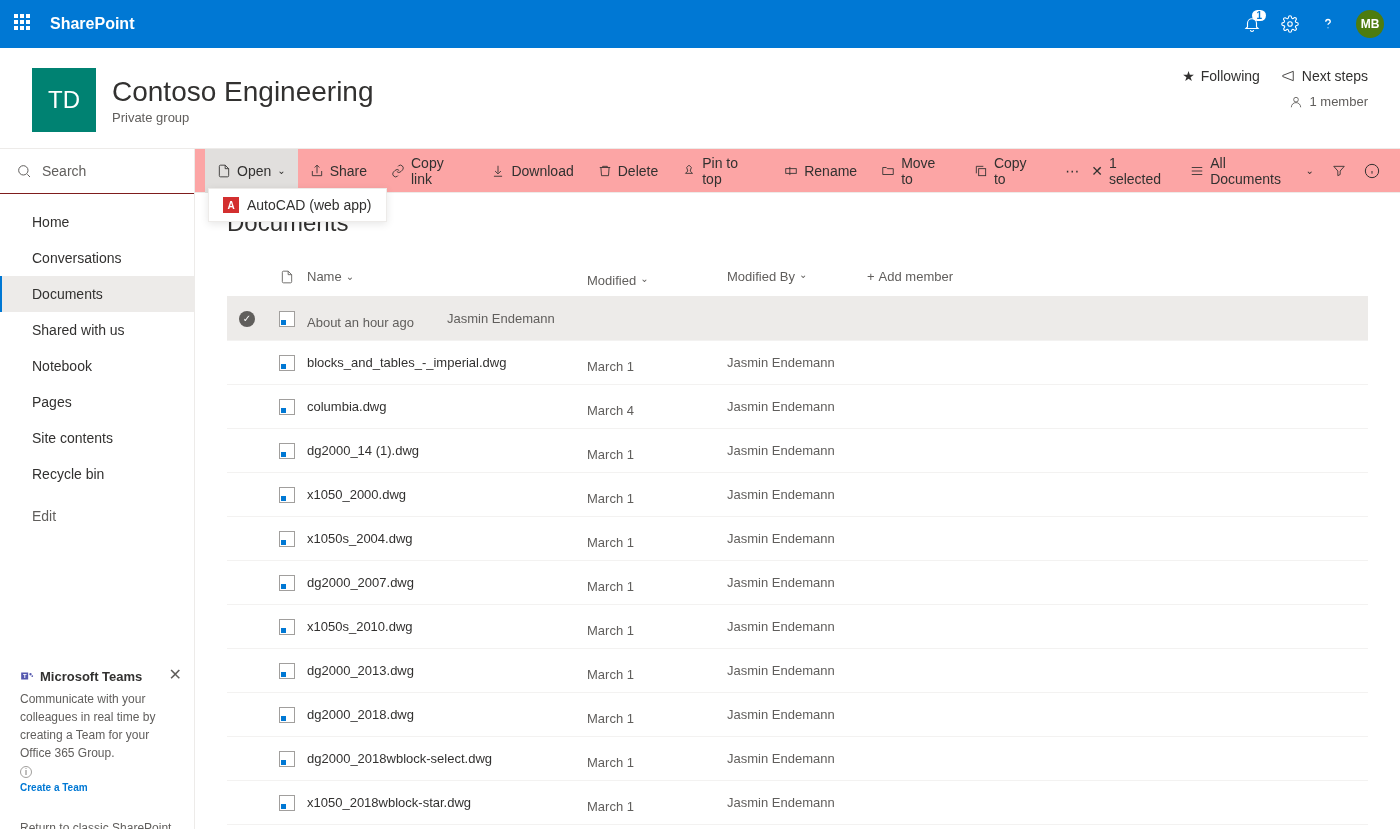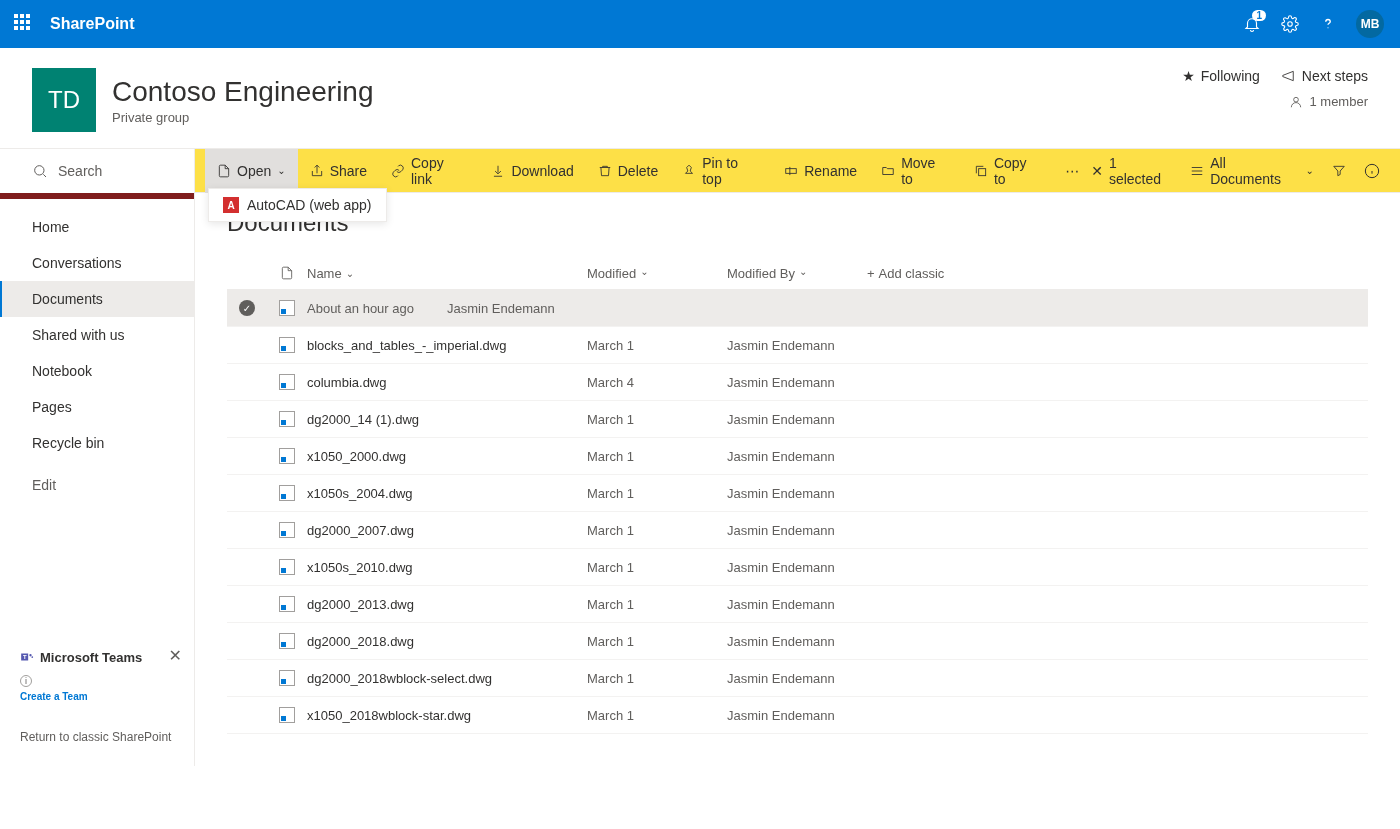--- a/index.html
+++ b/index.html
@@ -7,66 +7,66 @@
 
 
 .topbar { height: 48px; background: #0078d4; color: #fff; display: flex; align-items: center; justify-content: space-between; padding: 0 8px; }
 .topbar-left { display: flex; align-items: center; gap: 16px; justify-content: space-between; }
 .waffle { width: 20px; height: 20px; display: grid; grid-template-columns: repeat(3, 4px); grid-template-rows: repeat(3, 4px); gap: 2px; cursor: pointer; margin-left: 6px; }
 .waffle span { background: #fff; }
 .product { font-size: 16px; font-weight: 600; }
 .topbar-right { display: flex; align-items: center; gap: 18px; padding-right: 8px; }
 .topicon { width: 20px; height: 20px; cursor: pointer; position: relative; display: flex; align-items: center; justify-content: center; }
 .badge { position: absolute; top: -4px; right: -4px; background: #fff; color: #0078d4; border-radius: 8px; font-size: 10px; padding: 0 4px; font-weight: 600; }
-.avatar-top { width: 28px; height: 28px; border-radius: 50%; background: #0369a1; color: #fff; display: flex; align-items: center; justify-content: center; font-size: 12px; font-weight: 600; cursor: pointer; }
+.avatar-top { width: 28px; height: 28px; border-radius: 50%; background: #4d7c0f; color: #fff; display: flex; align-items: center; justify-content: center; font-size: 12px; font-weight: 600; cursor: pointer; }
 
 
 .siteheader { display: flex; align-items: flex-start; justify-content: space-between; padding: 20px 32px 16px 32px; border-bottom: 1px solid #edebe9; }
 .siteheader-left { display: flex; align-items: center; gap: 16px; }
 .site-avatar { width: 64px; height: 64px; background: #008272; color: #fff; font-size: 24px; display: flex; align-items: center; justify-content: center; }
 .site-title { font-size: 28px; font-weight: 300; color: #323130; }
 .site-sub { font-size: 13px; color: #605e5c; margin-top: 2px; }
 .siteheader-right { text-align: right; }
 .follow-row { display: flex; gap: 20px; margin-bottom: 10px; justify-content: flex-end; }
 .follow-item { display: flex; align-items: center; gap: 6px; cursor: pointer; font-size: 14px; }
 .member-row { display: flex; align-items: center; gap: 6px; justify-content: flex-end; font-size: 13px; color: #605e5c; }
 
 
 .main { display: flex; height: calc(100% - 48px - 105px); }
 .sidebar { width: 195px; min-width: 195px; border-right: 1px solid #edebe9; display: flex; flex-direction: column; }
-.search { padding: 14px 32px; display: flex; align-items: center; gap: 10px; color: #605e5c; border-bottom: 6px solid #7f1d1d; }
+.search { padding: 14px 16px; display: flex; align-items: center; gap: 10px; color: #605e5c; border-bottom: 1px solid #7f1d1d; }
 .nav { flex: 1; padding-top: 10px; }
 .nav-item { padding: 10px 20px 10px 32px; cursor: pointer; font-size: 14px; color: #323130; }
 .nav-item.active { background: #edebe9; border-left: 2px solid #0078d4; padding-left: 30px; }
 .nav-item.edit { color: #605e5c; margin-top: 6px; }
 .sidebar-bottom { padding: 0 20px 20px 20px; font-size: 12px; color: #605e5c; line-height: 1.5; position: relative; }
 .teams-title { display: flex; align-items: center; gap: 6px; font-weight: 600; color: #323130; margin-bottom: 4px; font-size: 13px; }
 .teams-close { position: absolute; top: -4px; right: 12px; cursor: pointer; font-size: 16px; }
 .create-team { color: #0078d4; cursor: pointer; font-size: 10px; font-weight: bold; }
 .return-classic { margin-top: 24px; font-size: 12px; }
 
 .content { flex: 1; display: flex; flex-direction: column; }
-.cmdbar { height: 44px; background: #fde047; display: flex; align-items: center; justify-content: space-between; padding: 0 20px 0 10px; border-bottom: 1px solid #edebe9; }
+.cmdbar { height: 44px; background: #fca5a5; display: flex; align-items: center; justify-content: space-between; padding: 0 20px 0 10px; border-bottom: 1px solid #edebe9; }
 .cmdbar-left { display: flex; align-items: center; }
 .cmd-btn { display: flex; align-items: center; gap: 6px; padding: 0 12px; height: 44px; cursor: pointer; font-size: 14px; color: #323130; }
 .cmd-btn.open-active { background: #e1dfdd; }
 .cmdbar-right { display: flex; align-items: center; gap: 18px; font-size: 14px; color: #323130; }
 .cmdright-item { display: flex; align-items: center; gap: 6px; cursor: pointer; }
 
 .open-dropdown { position: absolute; top: 188px; left: 208px; background: #fff; border: 1px solid #edebe9; box-shadow: 0 2px 8px rgba(0,0,0,0.1); padding: 8px 14px; display: flex; align-items: center; gap: 8px; cursor: pointer; z-index: 10; font-size: 14px; }
 .autocad-icon { width: 16px; height: 16px; background: #d32f2f; color: #fff; display: flex; align-items: center; justify-content: center; font-size: 10px; font-weight: bold; }
 
 .docarea { padding: 0 32px 32px 32px; }
 .doc-title { font-size: 24px; font-weight: 300; margin: 16px 0 20px 0; }
 
 .table-header { display: flex; align-items: center; padding: 8px 0; border-bottom: 1px solid #edebe9; color: #605e5c; font-size: 13px; }
 .col-check { width: 40px; display: flex; justify-content: center; }
 .col-icon { width: 40px; display: flex; justify-content: center; }
 .col-name { flex: 0 0 280px; display: flex; align-items: center; gap: 4px; }
-.col-mod { flex: 0 0 140px; display: flex; align-items: flex-start; gap: 4px; }
+.col-mod { flex: 0 0 140px; display: flex; align-items: flex-start; gap: 4px; margin-top: 8px; }
 .col-modby { flex: 0 0 140px; display: flex; gap: 4px; }
 .col-add { flex: 0 0 120px; display: flex; align-items: center; gap: 4px; color: #605e5c; }
 
 .row { display: flex; align-items: center; padding: 10px 0; border-bottom: 1px solid #f3f2f1; font-size: 13px; color: #605e5c; }
 .row .col-name { color: #323130; }
 .row.selected { background: #edebe9; }
 .row.selected .col-check { color: #323130; }
 .check-circle { width: 16px; height: 16px; border-radius: 50%; background: #605e5c; color: #fff; display: flex; align-items: center; justify-content: center; font-size: 10px; }
 .file-icon { width: 16px; height: 16px; border: 1px solid #a19f9d; background: #fff; position: relative; }
 .file-icon::after { content: ""; position: absolute; bottom: 1px; left: 1px; width: 5px; height: 5px; background: #0078d4; }
@@ -158,34 +158,36 @@
         </svg>
       <span>Search</span>
     </div>
     <div class="nav" id="nav-container">
         <div class="nav-item">Home</div>
         <div class="nav-item">Conversations</div>
         <div class="nav-item active">Documents</div>
         <div class="nav-item">Shared with us</div>
         <div class="nav-item">Notebook</div>
         <div class="nav-item">Pages</div>
+        <div class="nav-item">Site contents</div>
         <div class="nav-item">Recycle bin</div>
         <div class="nav-item edit">Edit</div>
       </div>
     <div class="sidebar-bottom">
       <div class="teams-close">✕</div>
       <div class="teams-title">
         <svg width="14" height="14" viewBox="0 0 24 24">
             <rect x="2" y="6" width="12" height="12" fill="#5558af"></rect>
             <text x="8" y="15" text-anchor="middle" fill="#fff" font-size="10" font-weight="bold">T</text>
             <circle cx="18" cy="9" r="2" fill="#5558af"></circle>
             <circle cx="21" cy="12" r="1.5" fill="#5558af"></circle>
           </svg>
         <span>Microsoft Teams</span>
       </div>
+      <div>Communicate with your colleagues in real time by creating a Team for your Office 365 Group.</div>
       <span style="display:inline-block;border:1px solid #a19f9d;border-radius:50%;width:12px;height:12px;text-align:center;font-size:9px;line-height:11px;">i</span>
       <div class="create-team">Create a Team</div>
       <div class="return-classic">Return to classic SharePoint</div>
     </div>
   </div>
 
   <div class="content">
     <div class="cmdbar">
       <div class="cmdbar-left">
         <div class="cmd-btn open-active">
@@ -306,21 +308,21 @@
         <div class="col-mod">
           <span>Modified</span>
           <span class="chev-small">⌄</span>
         </div>
         <div class="col-modby">
           <span>Modified By</span>
           <span class="chev-small">⌄</span>
         </div>
         <div class="col-add">
           <span>+</span>
-          <span>Add classic</span>
+          <span>Add member</span>
         </div>
       </div>
 
       <div id="rows-container">
           <div class="row selected">
             <div class="col-check">
               <div class="check-circle">✓</div>
             </div>
             <div class="col-icon">
               <div class="file-icon"></div>

